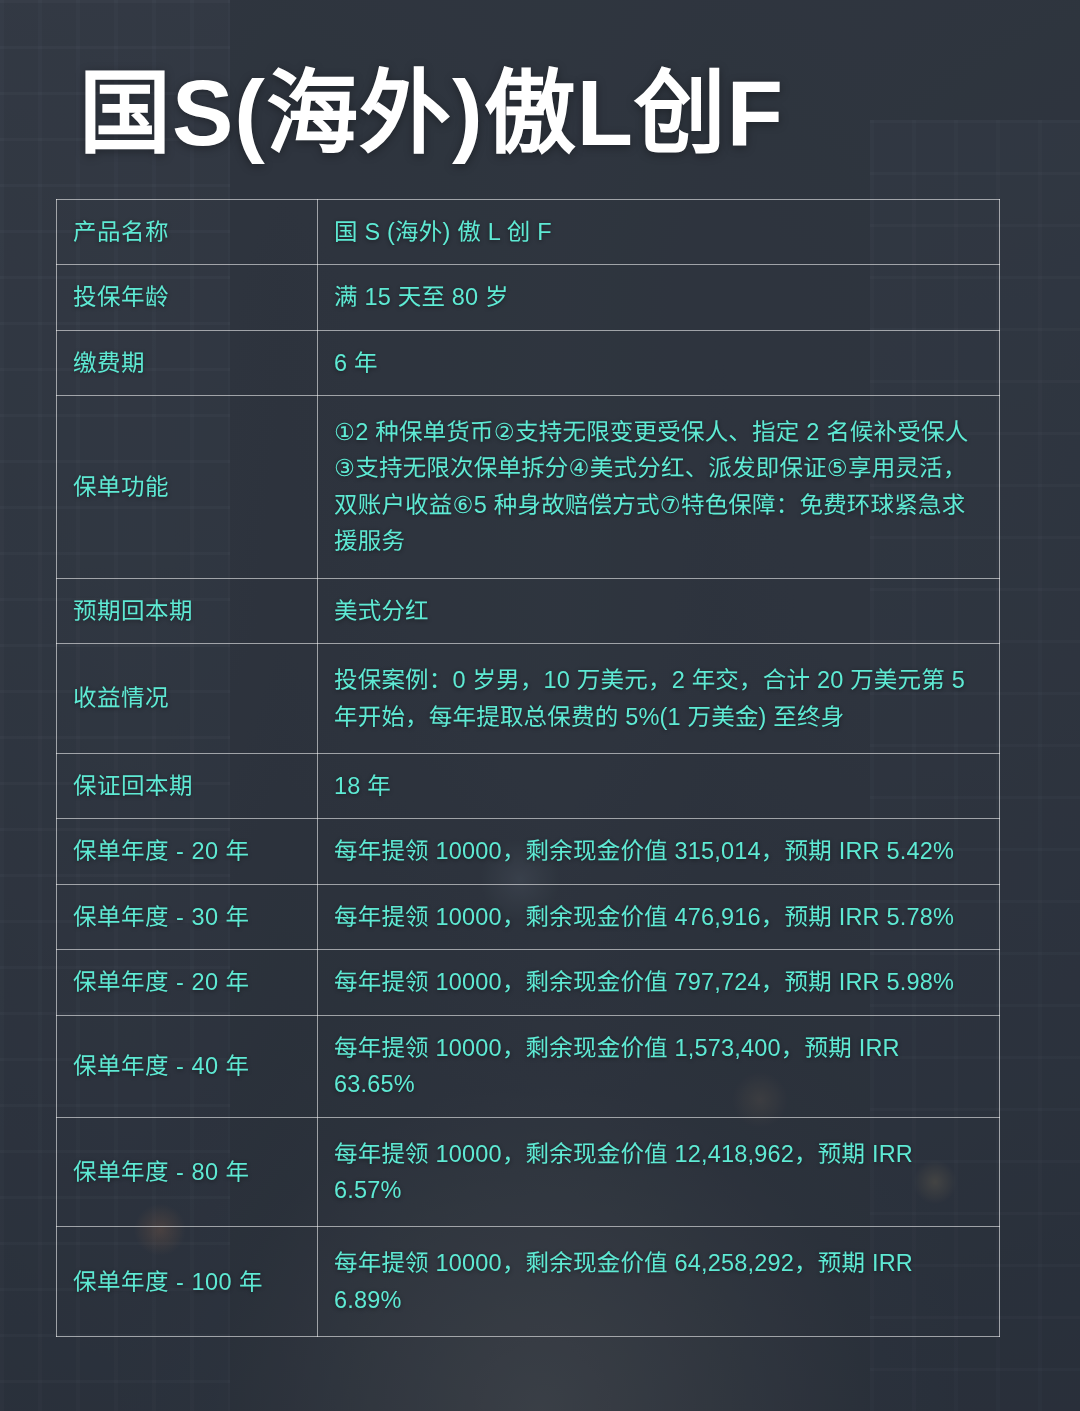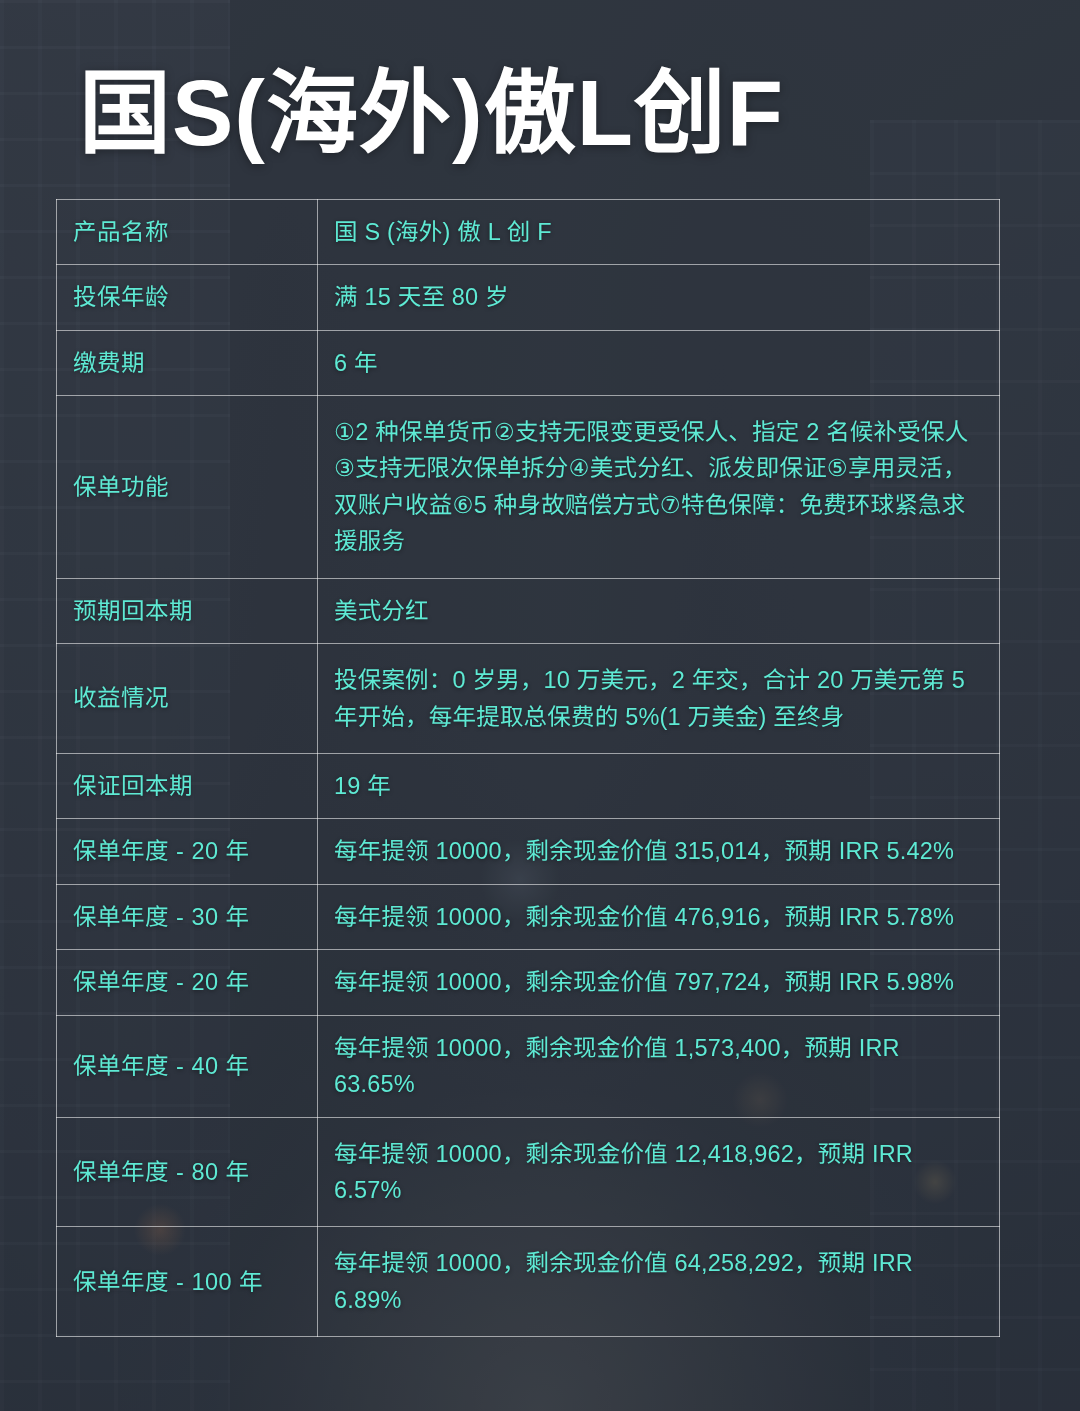--- a/index.html
+++ b/index.html
@@ -145,21 +145,21 @@
         <tr>
           <td class="k">预期回本期</td>
           <td class="v">美式分红</td>
         </tr>
         <tr class="tall">
           <td class="k">收益情况</td>
           <td class="v">投保案例：0 岁男，10 万美元，2 年交，合计 20 万美元第 5 年开始，每年提取总保费的 5%(1 万美金) 至终身</td>
         </tr>
         <tr>
           <td class="k">保证回本期</td>
-          <td class="v">19 年</td>
+          <td class="v">18 年</td>
         </tr>
         <tr>
           <td class="k">保单年度 - 20 年</td>
           <td class="v">每年提领 10000，剩余现金价值 315,014，预期 IRR 5.42%</td>
         </tr>
         <tr>
           <td class="k">保单年度 - 30 年</td>
           <td class="v">每年提领 10000，剩余现金价值 476,916，预期 IRR 5.78%</td>
         </tr>
         <tr>

